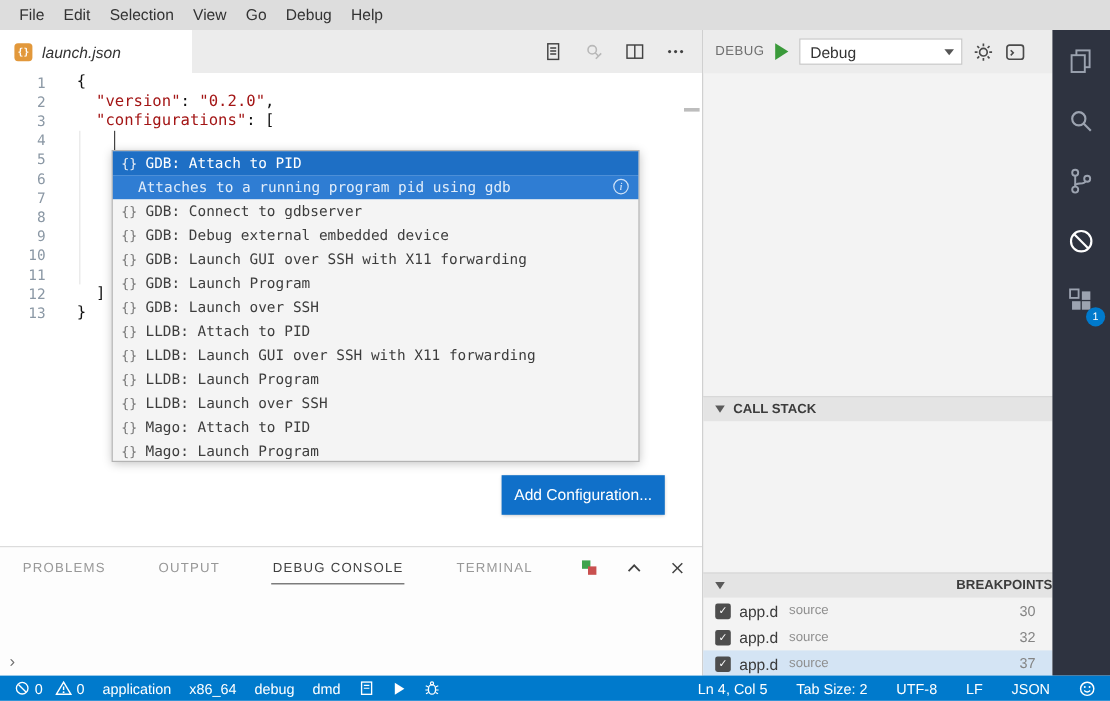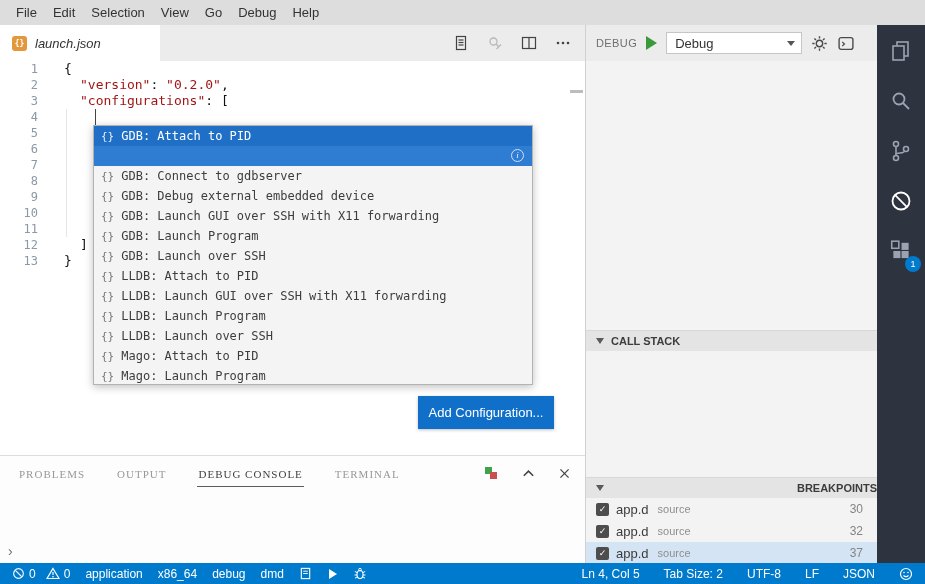--- a/index.html
+++ b/index.html
@@ -37,21 +37,21 @@
   .s-sel-title { background:#1e6fc5; color:#fff; }
   .s-sel-title .s-icon { color:#e8eef6; }
   .s-sel-detail { background:#2f7dd3; color:#e1edfa; padding-left:21px; position:relative; }
   .info-icon { position:absolute; right:8px; top:3px; width:13px; height:13px; border:1px solid #cfe2f7; border-radius:50%; color:#e7f1fc; font-family:"Liberation Serif",serif; font-style:italic; font-size:9px; line-height:11px; text-align:center; }
 
   
   .add-config { position:absolute; left:418px; top:396px; width:136px; height:33px; background:#1070c9; color:#fff; border:none; font-family:"Liberation Sans",sans-serif; font-size:13px; display:flex; align-items:center; justify-content:center; box-shadow:0 1px 3px rgba(0,0,0,.25); z-index:5; cursor:pointer;text-align:right; }
 
   
   .panel { position:absolute; left:0; top:455px; width:585px; height:108px; background:#fdfdfd; border-top:1px solid #dcdcdc; }
-  .panel-tabs { display:flex; gap:30px; padding-left:18px; align-items:center; height:34px;font-family:Liberation Serif, serif; }
+  .panel-tabs { display:flex; gap:42px; padding-left:18px; align-items:center; height:34px; }
   .ptab { font-size:11px; letter-spacing:1px; color:#989898; padding:9px 1px 6px; border-bottom:1px solid transparent; cursor:pointer; }
   .ptab.active { color:#3f3f3f; border-color:#5c5c5c; }
   .panel-actions { position:absolute; right:14px; top:9px; display:flex; gap:22px; align-items:center; }
   .prompt { position:absolute; left:8px; bottom:4px; font-size:14px; color:#707070; }
 
   
   .sidebar { position:absolute; left:585px; top:25px; width:292px; height:538px; background:#f3f3f3; border-left:1px solid #d0d0d0; }
   .debug-toolbar { position:absolute; left:0; top:0; width:100%; height:36px; background:#ececec; display:flex; align-items:center; gap:9px; padding:0 10px; }
   .debug-title { font-size:11px; color:#6f6f6f; letter-spacing:.4px; }
   .play-tri { width:0; height:0; border-left:11px solid #3a9a3a; border-top:7px solid transparent; border-bottom:7px solid transparent; cursor:pointer; }
@@ -173,20 +173,21 @@
   <div class="indent-guide"></div>
   <div class="cursor"></div>
   <div class="overview-mark"></div>
 
   <div class="suggest">
     <div class="s-row s-sel-title">
       <span class="s-icon">{}</span>
       <span>GDB: Attach to PID</span>
     </div>
     <div class="s-row s-sel-detail">
+      <span>Attaches to a running program pid using gdb</span>
       <span class="info-icon">i</span>
     </div>
     <div class="s-row">
         <span class="s-icon">{}</span>
         <span>GDB: Connect to gdbserver</span>
       </div>
     <div class="s-row">
         <span class="s-icon">{}</span>
         <span>GDB: Debug external embedded device</span>
       </div>

